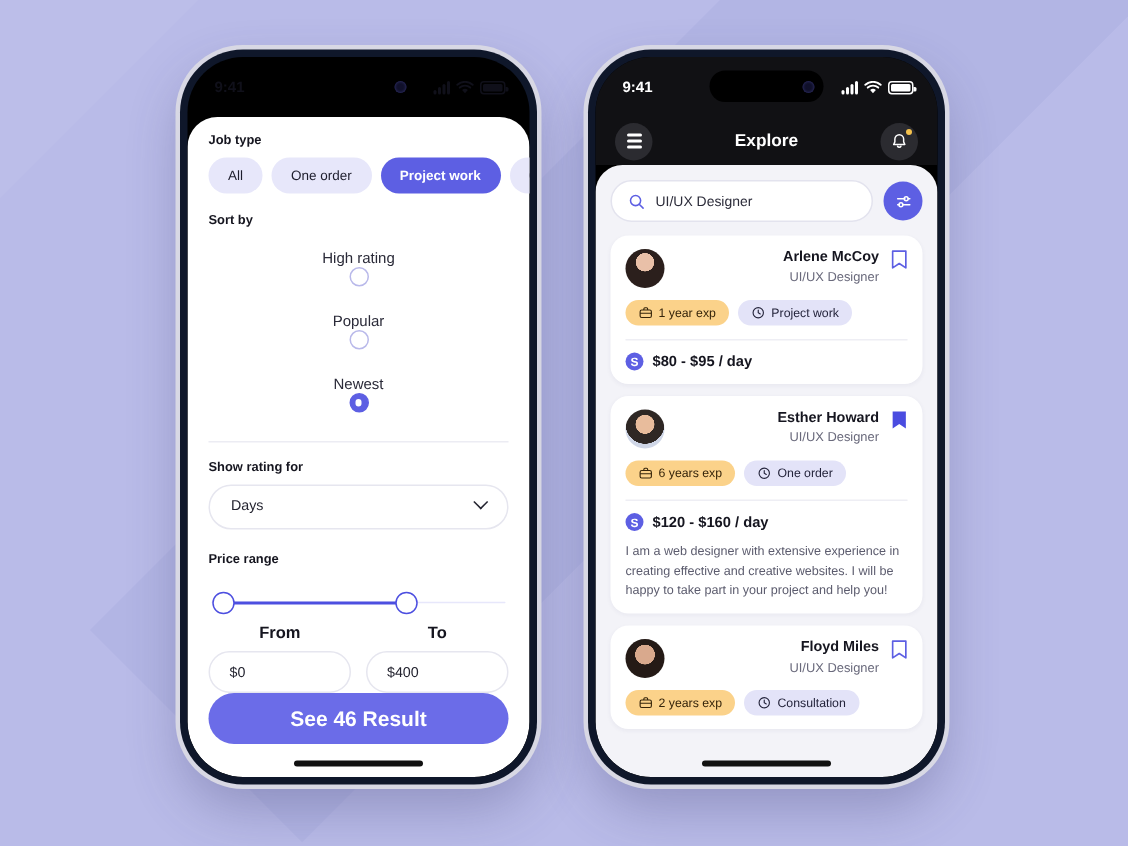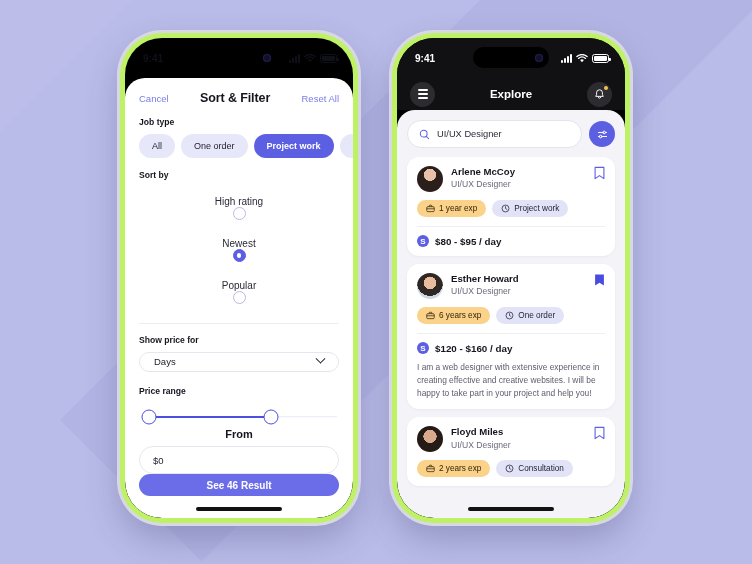--- a/index.html
+++ b/index.html
@@ -22,21 +22,21 @@
   }
   .band.dark { background: rgba(120,124,200,0.10); }
 
   .stage { position:absolute; inset:0; }
 
   
   .phone {
     position: absolute;
     width: 238px; height: 490px;
     border-radius: 42px;
-    background: #bef264;
+    background: #0f172a;
     box-shadow: 0 0 0 3px #d8d8e4, 0 16px 34px rgba(60,60,110,0.30);
     padding: 5px;
   }
   .phone.left  { left: 120px; top: 33px; }
   .phone.right { left: 392px; top: 33px; }
   .screen {
     position: relative;
     width: 100%; height: 100%;
     border-radius: 37px;
     overflow: hidden;
@@ -149,21 +149,21 @@
   .field .input {
     height:28px;border:1px solid #e6e6ef;border-radius:999px;
     display:flex;align-items:center;padding:0 13px;
     font-size:9.5px;color:#23232f;
   }
 
   .cta {
     margin: auto 0 22px 0;
     height:34px; border-radius:999px; background:#6b6ce8;
     display:flex;align-items:center;justify-content:center;
-    color:#fff;font-size:10px;font-weight:bold;
+    color:#fff;font-size:14px;font-weight:bold;
   }
 
   
   .dark-top {
     position:absolute;top:0;left:0;right:0;height:72px;background:#111114;
   }
   .app-head {
     position:absolute;top:40px;left:0;right:0;height:32px;
     display:flex;align-items:center;justify-content:space-between;
     padding:0 13px; z-index:5;
@@ -189,21 +189,21 @@
   }
   .searchbox .txt { font-size:9.3px;color:#2c2c3a;}
   .filter-btn { width:26px;height:26px;border-radius:50%;background:#5d5fe3;display:flex;align-items:center;justify-content:center;}
 
   .card {
     background:#fff;border-radius:12px;padding:9px 10px;margin-bottom:8px;
     box-shadow: 0 1px 3px rgba(40,40,90,0.05);
   }
   .card-top { display:flex;align-items:flex-start;gap:8px; }
   .avatar { width:26px;height:26px;border-radius:50%;flex:0 0 auto;overflow:hidden;position:relative;}
-  .who { flex:1; }
+  .who { flex:1;text-align:right; }
   .who .nm { font-size:9.6px;font-weight:bold;color:#15151f;line-height:1.3;}
   .who .rl { font-size:8.6px;color:#6a6a7c;line-height:1.45;}
   .bm { width:11px;height:14px;flex:0 0 auto;}
 
   .tags { display:flex;gap:6px;margin-top:8px;}
   .tag {
     display:flex;gap:4px;
     padding:4px 9px;border-radius:999px;font-size:8.2px;font-weight:500;
   }
   .tag.exp { background:#fbd28a; color:#35240a;}
@@ -248,70 +248,69 @@
               <path d="M.9 2.5a7.7 7.7 0 0 1 10.2 0" stroke="currentColor" stroke-width="1.3" fill="none" stroke-linecap="round"></path>
             </svg>
           <div class="batt">
               <span></span>
             </div>
         </div>
       </div>
 
       <div class="sheet">
 
-        <div class="sheet-head">
-          <div class="link">Cancel</div>
-          <div class="sheet-title">Sort &amp; Filter</div>
-          <div class="link">Reset All</div>
-        </div>
 
         <div class="sec-label">Job type</div>
         <div class="chips">
           <div class="chip">All</div>
           <div class="chip">One order</div>
           <div class="chip sel">Project work</div>
           <div class="chip">Cons</div>
         </div>
 
         <div class="sec-label">Sort by</div>
         <div class="sortlist">
           <div class="sortrow">
             <span>High rating</span>
             <div class="radio"></div>
           </div>
           <div class="sortrow">
+            <span>Popular</span>
+            <div class="radio"></div>
+          </div>
+          <div class="sortrow">
             <span>Newest</span>
             <div class="radio on"></div>
           </div>
-          <div class="sortrow">
-            <span>Popular</span>
-            <div class="radio"></div>
-          </div>
         </div>
 
         <div class="divider"></div>
 
-        <div class="sec-label">Show price for</div>
+        <div class="sec-label">Show rating for</div>
         <div class="select">
           <span>Days</span>
           <div class="caret"></div>
         </div>
 
         <div class="sec-label">Price range</div>
         <div class="slider-wrap">
           <div class="track"></div>
           <div class="track-fill"></div>
           <div class="knob k1"></div>
           <div class="knob k2"></div>
         </div>
 
         <div class="fields">
           <div class="field">
             <label>From</label>
             <div class="input">$0</div>
+          </div>
+          <div class="field">
+            <label>To</label>
+            <div class="input">$400</div>
           </div>
         </div>
 
         <div class="cta">See 46 Result</div>
       </div>
 
       <div class="home-ind"></div>
     </div>
   </div>
 

